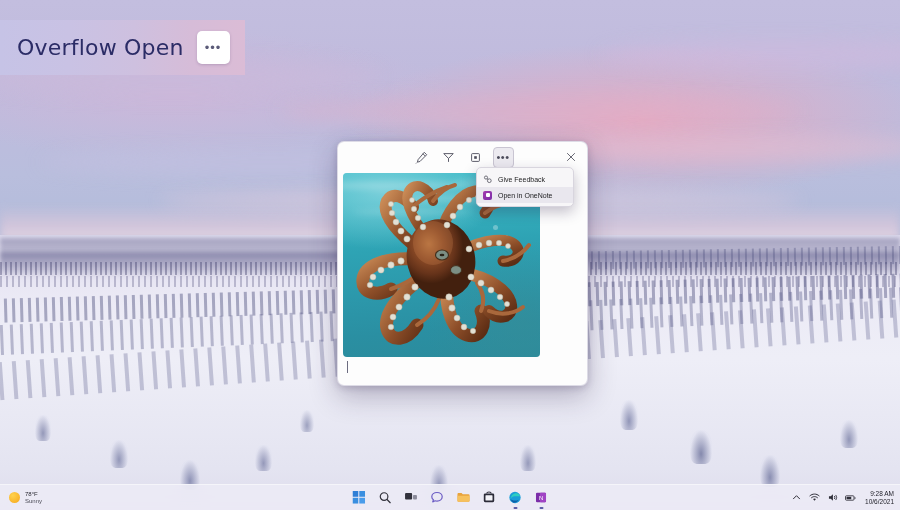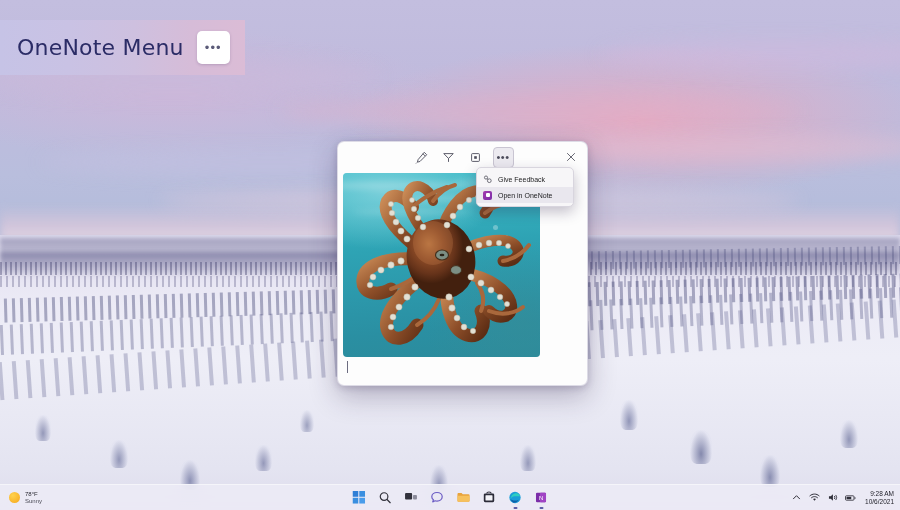--- a/index.html
+++ b/index.html
@@ -183,21 +183,21 @@
   <div class="tree" style="left:300px;top:410px;width:14px;height:22px;background:radial-gradient(ellipse at 50% 70%, rgba(118,124,164,.66), rgba(200,205,230,.1) 70%);border-radius:45% 45% 30% 30%;"></div>
   <div class="tree" style="left:620px;top:400px;width:18px;height:30px;background:radial-gradient(ellipse at 50% 70%, rgba(108,114,158,.7), rgba(200,205,230,.1) 70%);border-radius:45% 45% 30% 30%;"></div>
   <div class="tree" style="left:690px;top:430px;width:22px;height:34px;background:radial-gradient(ellipse at 50% 70%, rgba(100,106,150,.75), rgba(200,205,230,.1) 70%);border-radius:45% 45% 30% 30%;"></div>
   <div class="tree" style="left:760px;top:455px;width:20px;height:32px;background:radial-gradient(ellipse at 50% 70%, rgba(104,110,154,.72), rgba(200,205,230,.1) 70%);border-radius:45% 45% 30% 30%;"></div>
   <div class="tree" style="left:840px;top:420px;width:18px;height:28px;background:radial-gradient(ellipse at 50% 70%, rgba(110,116,158,.7), rgba(200,205,230,.1) 70%);border-radius:45% 45% 30% 30%;"></div>
   <div class="tree" style="left:520px;top:445px;width:16px;height:26px;background:radial-gradient(ellipse at 50% 70%, rgba(112,118,160,.68), rgba(200,205,230,.1) 70%);border-radius:45% 45% 30% 30%;"></div>
   <div class="tree" style="left:430px;top:465px;width:18px;height:28px;background:radial-gradient(ellipse at 50% 70%, rgba(108,114,158,.66), rgba(200,205,230,.1) 70%);border-radius:45% 45% 30% 30%;"></div>
 </div>
 
 <div id="banner">
-  <div id="banner-title">OneNote Menu</div>
+  <div id="banner-title">Overflow Open</div>
   <div id="banner-btn">
     <span class="dots">•••</span>
   </div>
 </div>
 
 <div id="snipwin">
 
   <div id="snip-toolbar">
     <div class="tb-btn">
       <svg width="13" height="13" viewBox="0 0 16 16">

